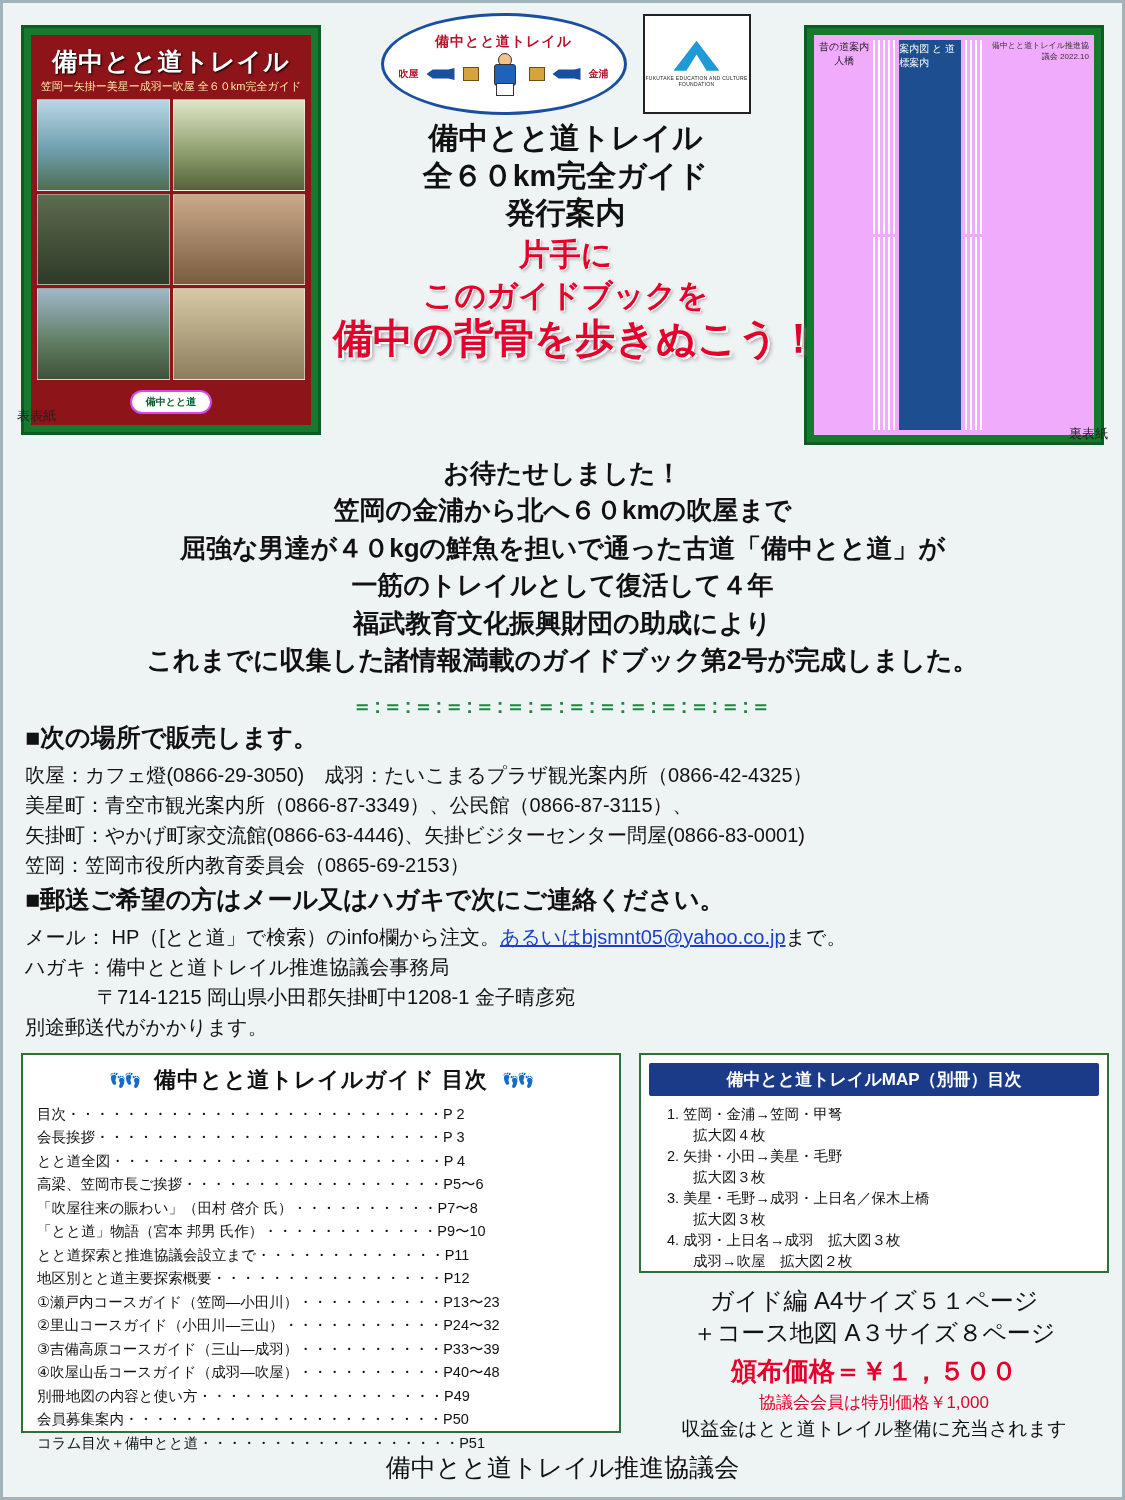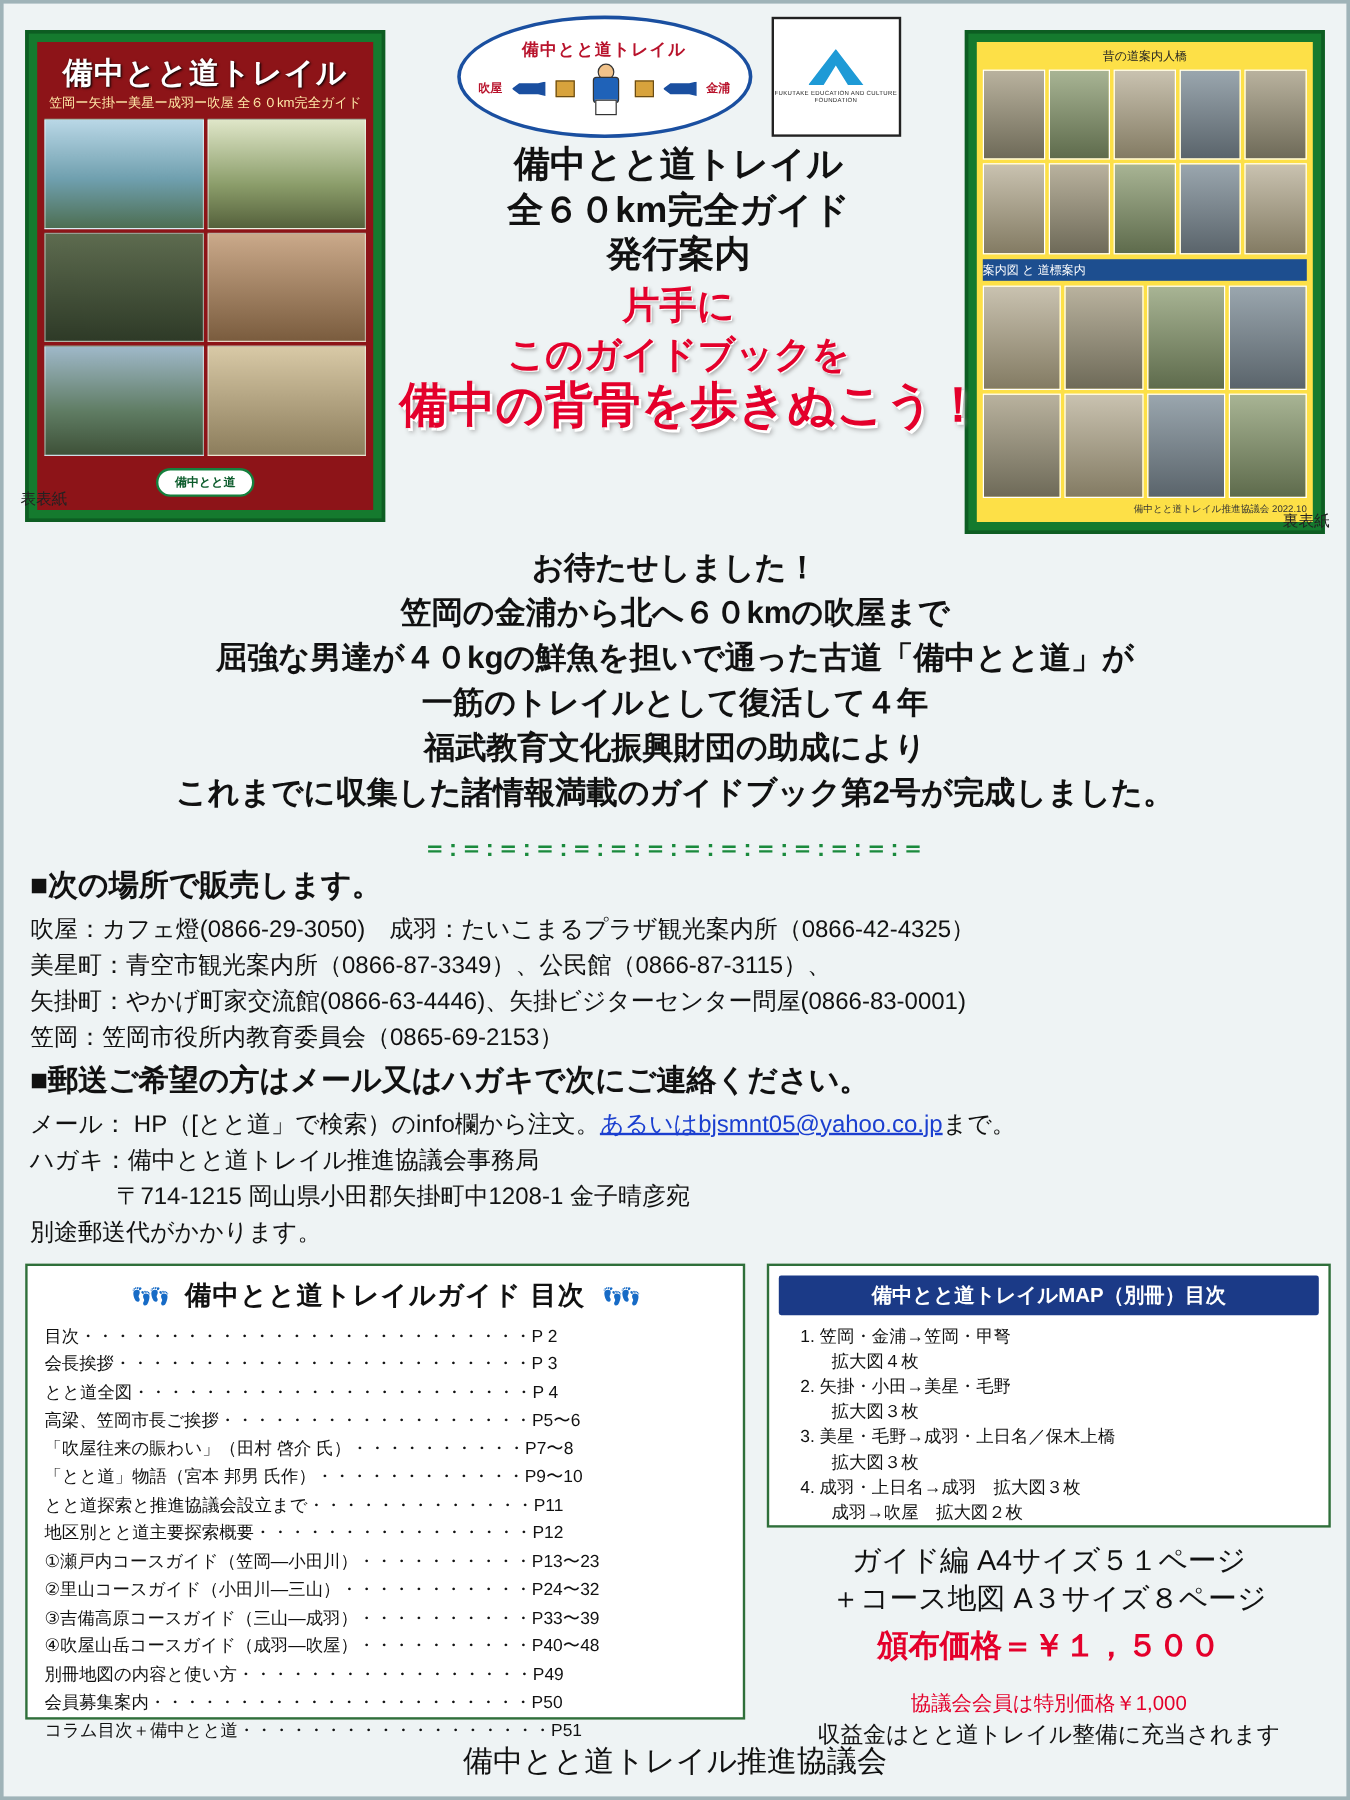--- a/index.html
+++ b/index.html
@@ -45,32 +45,32 @@
   .ph.b{background:linear-gradient(#dfe6c8,#8b9d6a 60%,#55613c);}
   .ph.c{background:linear-gradient(#5d6b4f,#2e3a27);}
   .ph.d{background:linear-gradient(#caa98a,#7a5c3e);}
   .ph.e{background:linear-gradient(#9fb8c9,#5f7c63 60%,#3e5138);}
   .ph.f{background:linear-gradient(#d8c9a6,#8c7d5c);}
   .cover-logo{
     height:34px;margin-top:5px;display:flex;align-items:center;justify-content:center;
   }
   .cover-logo span{
     background:#fff;border-radius:16px;padding:3px 14px;font-size:10px;color:#0a5a2a;font-weight:bold;
-    border:2px solid #15803d;
+    border:2px solid #d946ef;
   }
   .cap-left{position:absolute;left:14px;top:404px;font-size:13px;color:#222;}
   .cap-right{position:absolute;right:14px;top:422px;font-size:13px;color:#222;}
 
   .cover-right{
     position:absolute;right:18px;top:22px;width:300px;height:420px;
     background:#157a2e;border:3px solid #0d5d22;box-sizing:border-box;padding:7px;
   }
   .cover-right-inner{
-    width:100%;height:100%;background:#fde047;box-sizing:border-box;padding:5px;
-    display:flex;flex-direction:column;gap:4px;
+    width:100%;height:100%;background:#f0abfc;box-sizing:border-box;padding:5px;
+    display:flex;flex-direction:row;gap:4px;
   }
   .band-title{font-size:10px;text-align:center;color:#222;}
   .grid5{display:grid;grid-template-columns:repeat(5,1fr);gap:3px;flex:1;}
   .grid4{display:grid;grid-template-columns:repeat(4,1fr);gap:3px;flex:1.15;}
   .stone{background:linear-gradient(#b9b29e,#6e6a58);border:1px solid #fff;}
   .stone.v2{background:linear-gradient(#a8b494,#5e6b4c);}
   .stone.v3{background:linear-gradient(#c9c2b0,#837b63);}
   .stone.v4{background:linear-gradient(#9aa6ae,#5a646b);}
   .right-band{background:#1d4e8f;color:#fff;font-size:10px;text-align:left;padding:2px 0;}
   .right-foot{font-size:8px;text-align:right;color:#333;}
@@ -148,21 +148,21 @@
   }
   .mapbox ol{margin:8px 0 0 0;padding-left:34px;}
   .mapbox li{font-size:14.5px;line-height:1.45;}
   .mapbox li .sub{display:block;padding-left:10px;}
 
   .pricing{
     position:absolute;left:636px;top:1282px;width:470px;text-align:center;
   }
   .pricing .p1{font-size:24px;line-height:1.35;color:#111;}
   .pricing .p2{font-size:26px;color:#e4002b;font-weight:bold;margin-top:4px;}
-  .pricing .p3{font-size:17px;color:#e4002b;margin-top:19px;}
+  .pricing .p3{font-size:17px;color:#e4002b;margin-top:2px;}
   .pricing .p4{font-size:19px;color:#111;margin-top:2px;}
 
   .bottom-org{
     position:absolute;left:0;right:0;top:1448px;text-align:center;font-size:25px;color:#111;
   }
 </style>
 </head>
 <body>
 
 <div class="page">

